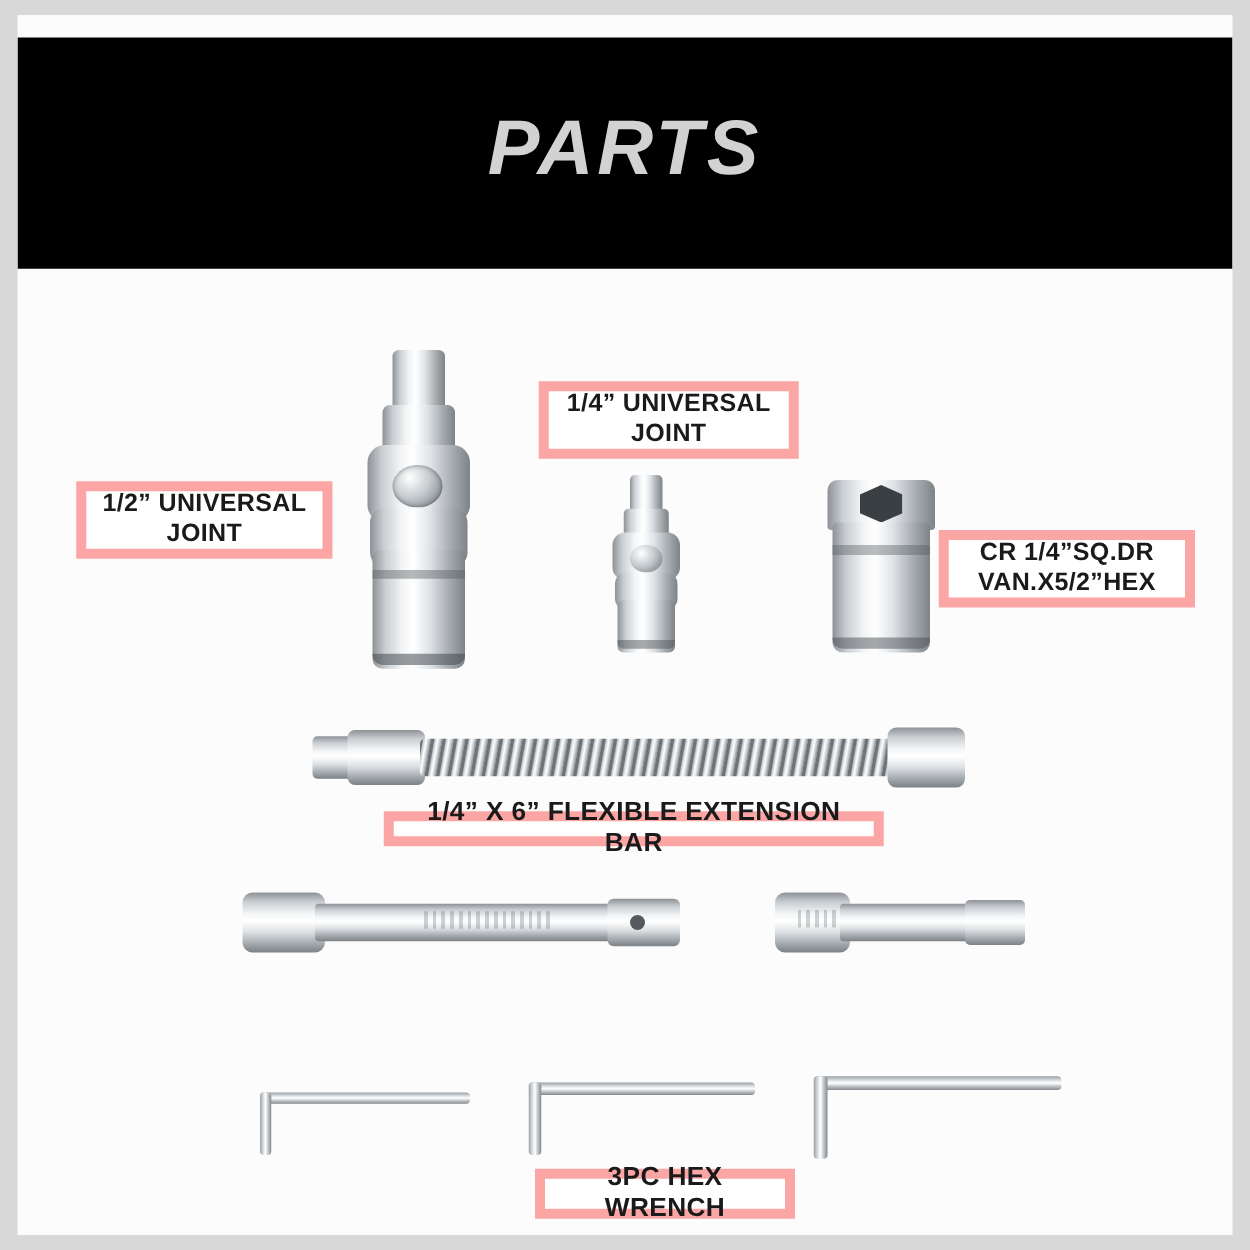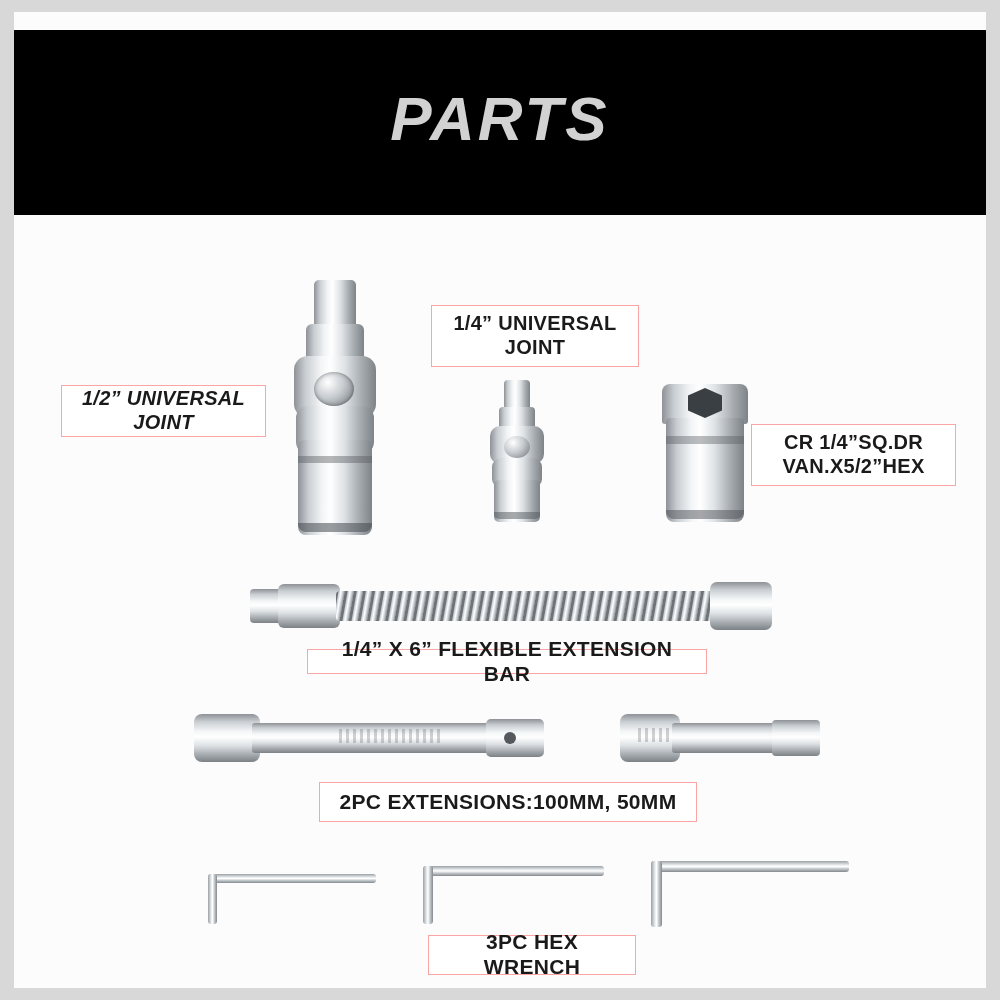--- a/index.html
+++ b/index.html
@@ -48,38 +48,38 @@
     font-weight: bold;
     font-style: italic;
     letter-spacing: 3px;
     font-family: "Liberation Sans", sans-serif;
     transform: translateY(-4px);
   }
 
   
   .callout {
     position: absolute;
-    border: 1px solid #fca5a5;
+    border: 8px solid #fca5a5;
     background: #ffffff;
     color: #1a1a1a;
     font-weight: bold;
     font-size: 20px;
     line-height: 1.18;
     text-align: center;
     padding: 6px 8px;
     box-sizing: border-box;
     letter-spacing: 0.3px;
     display: flex;
     align-items: center;
     justify-content: center;
     font-family: "Liberation Sans", sans-serif;
   }
 
   
-  .c-half-uj     { left: 47px;  top: 373px; width: 205px; height: 52px; font-style: italic; }
+  .c-half-uj     { left: 47px;  top: 373px; width: 205px; height: 62px; }
   .c-quarter-uj  { left: 417px; top: 293px; width: 208px; height: 62px; }
   .c-cr-socket   { left: 737px; top: 412px; width: 205px; height: 62px; }
   .c-flex-bar    { left: 293px; top: 637px; width: 400px; height: 25px; font-size: 21px; }
   .c-extensions  { left: 305px; top: 770px; width: 378px; height: 40px; font-size: 21px; }
   .c-hex         { left: 395px; top: 923px; width: 208px; height: 40px; font-size: 21px; margin-left: 19px; }
 
   
   .tool { position: absolute; }
 
   
@@ -351,18 +351,17 @@
 
     <div class="callout c-cr-socket">
       <div>
         <div>CR 1/4”SQ.DR</div>
         <div>VAN.X5/2”HEX</div>
       </div>
     </div>
 
     <div class="callout c-flex-bar">1/4” X 6” FLEXIBLE EXTENSION BAR</div>
 
-    <div class="callout c-extensions">2PC EXTENSIONS:100MM, 50MM</div>
 
     <div class="callout c-hex">3PC HEX WRENCH</div>
 
   </div>
 </div>
 
 </body></html>

